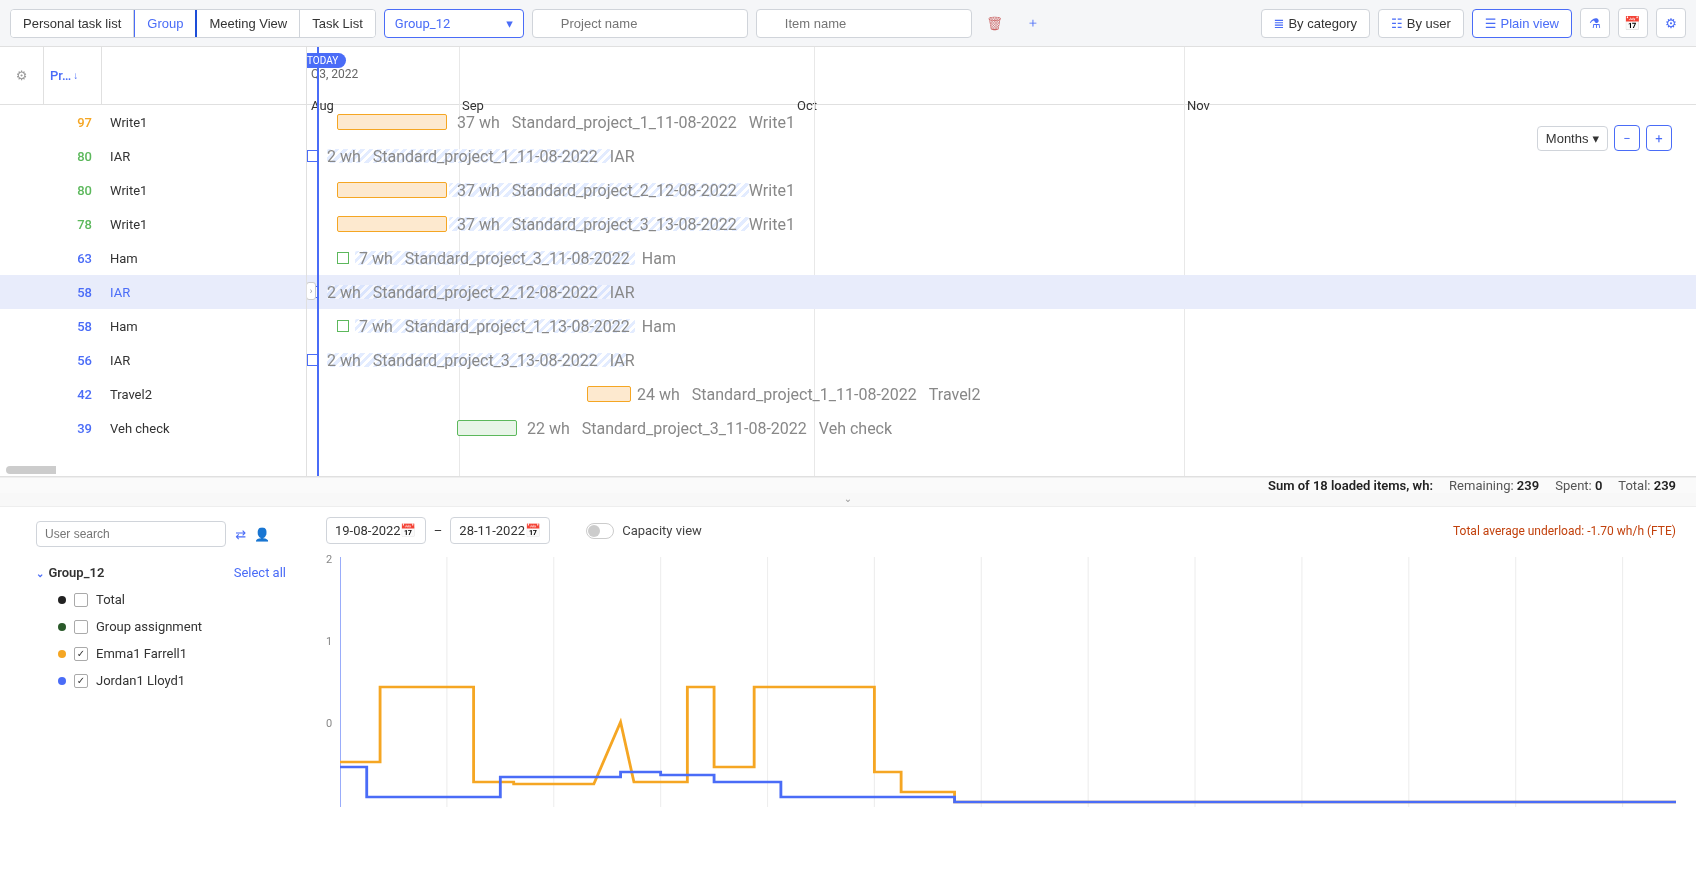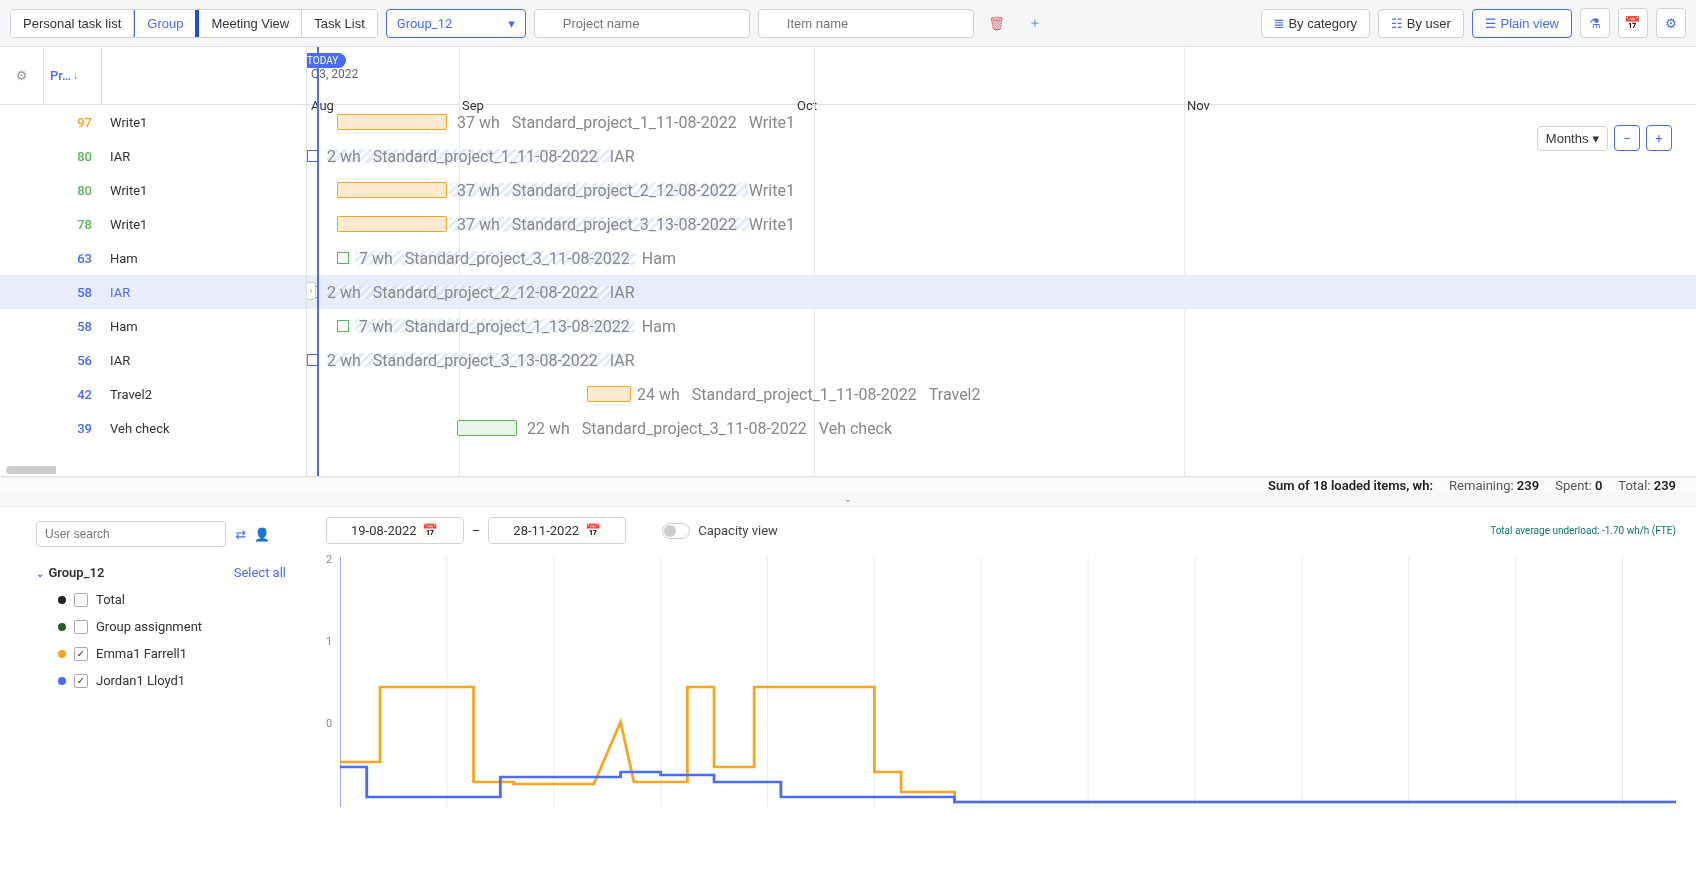--- a/index.html
+++ b/index.html
@@ -78,36 +78,36 @@
 .tree-item { display: flex; align-items: center; gap: 8px; margin-top: 12px; padding-left: 22px; }
 .dot { width: 8px; height: 8px; border-radius: 50%; }
 .dot.black { background: #222; }
 .dot.dgreen { background: #2a5a2a; }
 .dot.orange { background: #f5a623; }
 .dot.blue { background: #4a6cf7; }
 .chk { width: 14px; height: 14px; border: 1px solid #aaa; border-radius: 2px; display: flex; align-items: center; justify-content: center; font-size: 10px; }
 
 .bottom-right { flex: 1; padding: 10px 20px; position: relative; }
 .date-row { display: flex; align-items: center; gap: 8px; }
-.date-pick { border: 1px solid #d0d4da; border-radius: 4px; padding: 5px 24px; display: flex; align-items: center; gap: 6px; font-size: 13px; }
+.date-pick { border: 1px solid #d0d4da; border-radius: 4px; padding: 5px 8px; display: flex; align-items: center; font-size: 13px; }
 .toggle { width: 28px; height: 16px; border: 1px solid #ccc; border-radius: 8px; position: relative; background: #fff; }
 .toggle .knob { width: 12px; height: 12px; border-radius: 50%; background: #ccc; position: absolute; top: 1px; left: 1px; }
 .cap-label { font-size: 13px; color: #444; }
-.underload { margin-left: auto; font-size: 10px; color: #0f766e; }
+.underload { margin-left: auto; font-size: 12px; color: #c2410c; }
 .chart { position: absolute; left: 20px; right: 20px; top: 50px; bottom: 0; }
 .y-tick { position: absolute; left: 0; font-size: 11px; color: #888; }
 svg.plot { position: absolute; left: 14px; right: 0; top: 0; bottom: 0; width: calc(100% - 14px); height: 100%; }
 </style>
 </head>
 <body>
 
 <div class="toolbar">
   <div class="btn-group">
     <button class="btn">Personal task list</button>
-    <button class="btn active-outline" style="color:#4a6cf7;border-left:1px solid #4a6cf7;border-right:4px solid #1d4ed8">Group</button>
+    <button class="btn active-outline" style="color:#4a6cf7;border-left:1px solid #4a6cf7;border-right:2px solid #1d4ed8">Group</button>
     <button class="btn">Meeting View</button>
     <button class="btn">Task List</button>
   </div>
   <div class="dropdown-sel">
     <span>Group_12</span>
     <span>▾</span>
   </div>
   <div class="search-wrap">
     <span class="sicon">🔍</span>
     <input class="search-input" placeholder="Project name" style="">

